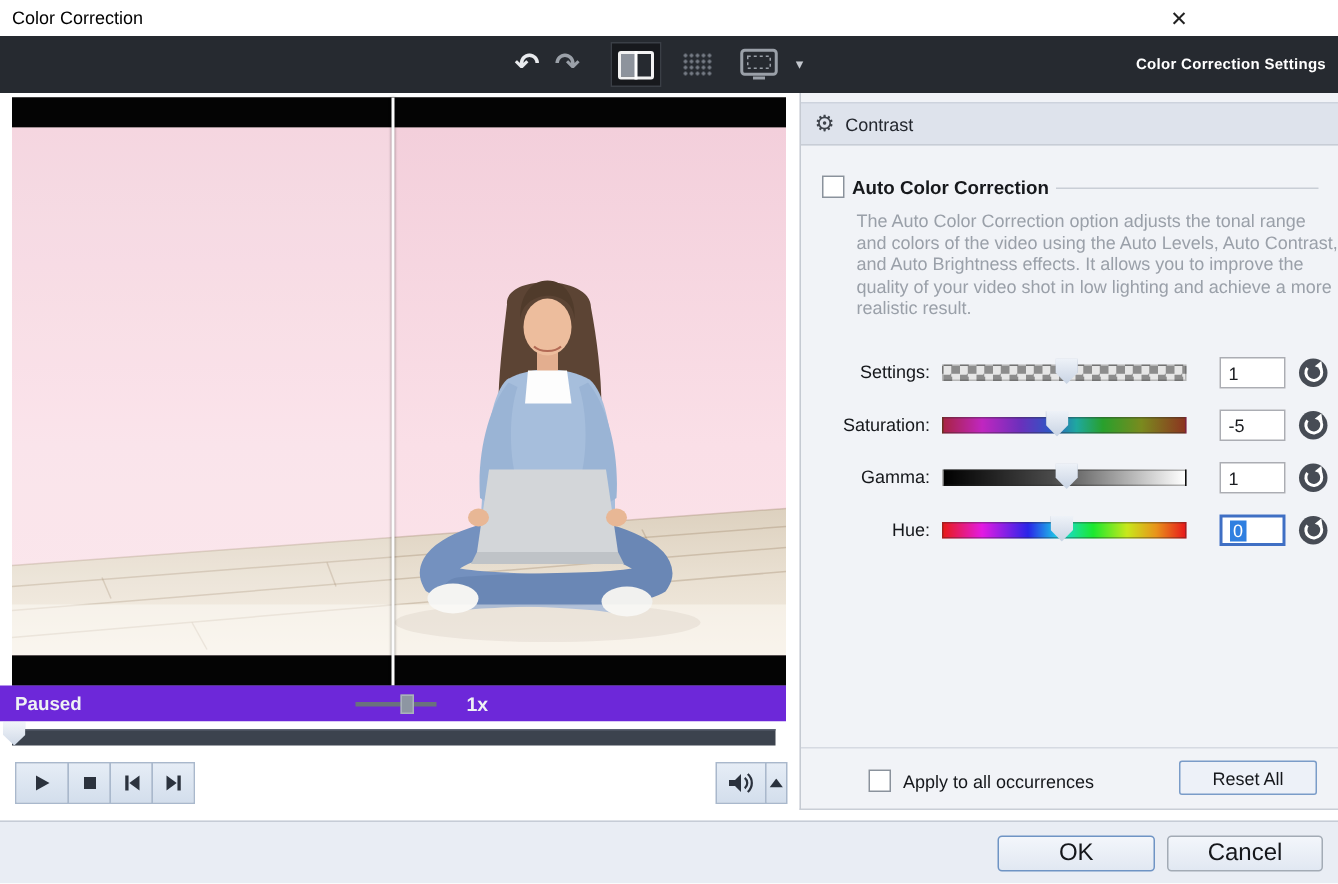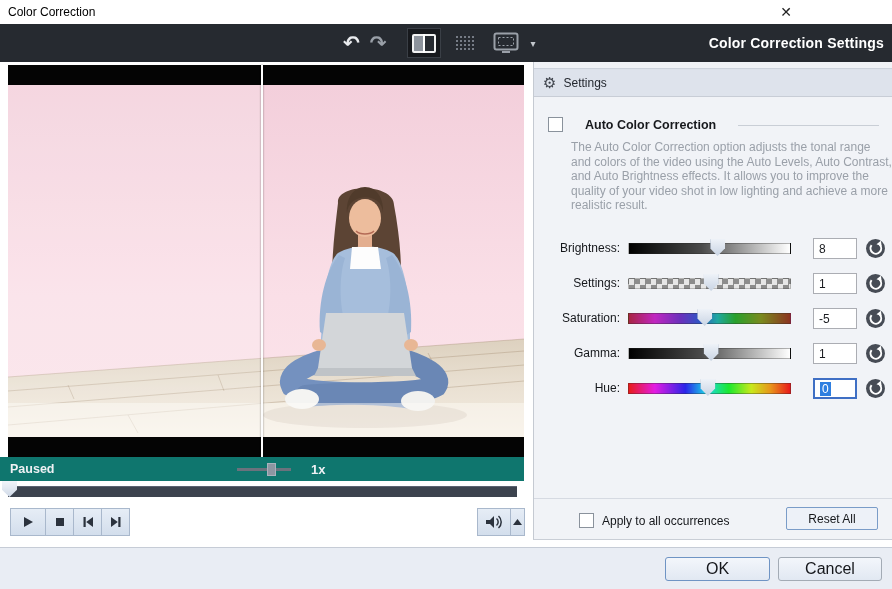--- a/index.html
+++ b/index.html
@@ -25,31 +25,31 @@
   .tb-split-btn { width:34px; height:30px; margin-left:10px; background:#17191d; border:1px solid #3a3f46;
     display:flex; align-items:center; justify-content:center; }
   .split-ic { width:24px; height:19px; border:2px solid #f2f2f2; border-radius:2px; position:relative; background:#262a30; }
   .split-ic::before { content:""; position:absolute; left:0; top:0; width:50%; height:100%; background:#8d939c; }
   .split-ic::after { content:""; position:absolute; left:calc(50% - 1px); top:-2px; width:2px; height:19px; background:#fff; }
   .grid-ic { width:20px; height:16px; margin-left:4px;
     background-image:radial-gradient(#767c86 1px, transparent 1.3px); background-size:4px 4px; }
   .mon-ic { margin-left:8px; display:block; }
   .tb-caret { color:#c3c7cd; font-size:10px; margin-left:2px; }
   .tb-title { position:absolute; right:8px; top:0; height:38px; display:flex; align-items:center;
-    color:#ffffff; font-weight:bold; font-size:14px; letter-spacing:.2px; }
+    color:#ffffff; font-weight:bold; font-size:10px; letter-spacing:.2px; }
   
   .preview { position:absolute; left:8px; top:65px; width:516px; height:392px; background:#000; }
   .bar-black { position:absolute; left:0; width:516px; height:20px; background:#040404; }
   .bar-top { top:0; } .bar-bottom { bottom:0; }
   .scene { position:absolute; left:0; top:20px; width:516px; height:352px; overflow:hidden; background:#f7d9e2; }
   .scene svg { display:block; }
   .half-wash { position:absolute; left:0; top:20px; width:253px; height:352px; background:rgba(255,252,253,0.16); pointer-events:none; }
   .split-line { position:absolute; left:253px; top:0; width:2px; height:392px; background:#fdfdfd; box-shadow:0 0 2px rgba(0,0,0,.5); }
   
-  .playbar { position:absolute; left:0; top:457px; width:524px; height:24px; background:#0f766e;
+  .playbar { position:absolute; left:0; top:457px; width:524px; height:24px; background:#6d28d9;
     display:flex; align-items:center; color:#eef1f4; font-weight:bold; }
   .playbar .status { margin-left:10px; font-size:12.5px; }
   .speed-track { position:absolute; left:237px; top:11px; width:54px; height:3px; background:#6a727d; }
   .speed-thumb { position:absolute; left:30px; top:-5px; width:9px; height:13px; background:#8d96a2; border:1px solid #aab2bc; }
   .speed-label { position:absolute; left:311px; top:5px; font-size:13px; }
   .timecode { position:absolute; right:6px; top:5px; font-size:12.5px; letter-spacing:.2px; }
   
   .seekwrap { position:absolute; left:0; top:481px; width:524px; height:20px; background:#fff; }
   .seek-track { position:absolute; left:8px; top:5px; width:509px; height:11px; background:#3c434e; border-top:1px solid #5a6270; }
   .seek-thumb { position:absolute; left:2px; top:0px; width:15px; height:16px;
@@ -64,21 +64,21 @@
   .btn-prev { left:73px; width:29px; } .btn-next { left:101px; width:29px; }
   .btn-vol  { left:477px; width:34px; } .btn-volcaret { left:510px; width:15px; }
   
   .panel { position:absolute; left:533px; top:62px; width:359px; height:478px;
     background:#f1f3f7; border-left:1px solid #c5cad2; border-bottom:1px solid #c9ced6; }
   .panel-header { position:absolute; left:0; top:6px; width:100%; height:29px; background:#dee3ec;
     border-top:1px solid #cdd3dd; border-bottom:1px solid #c8cdd6; display:flex; align-items:center; gap:7px; padding-left:9px; }
   .gear { font-size:15px; color:#3f444c; line-height:1; }
   .panel-header .ph-label { font-size:12px; color:#23272e; }
   .checkbox { width:15px; height:15px; background:#fff; border:1px solid #8a929c; }
-  .auto-row { position:absolute; left:14px; top:55px; width:331px; display:flex; align-items:center; gap:22px; }
+  .auto-row { position:absolute; left:14px; top:55px; width:331px; display:flex; align-items:center; gap:5px; }
   .auto-label { font-weight:bold; font-size:12.5px; color:#16181c; white-space:nowrap; }
   .auto-rule { flex:1; height:1px; background:#c9ced6; margin-top:1px; }
   .auto-desc { position:absolute; left:37px; top:78px; width:322px; font-size:12px; line-height:14.5px; color:#9aa0a9; }
   
   .sliders { position:absolute; left:0; top:170px; width:359px; }
   .srow { position:relative; height:35px; }
   .slabel { position:absolute; left:0; top:9px; width:86px; text-align:right; font-size:12px; color:#15171b; }
   .track { position:absolute; left:94px; top:11px; width:163px; height:11px; border:1px solid rgba(40,40,40,.35); }
   .track-bright, .track-gamma { background:linear-gradient(to right,#000,#4a4a4a 45%,#fff); }
   .track-temp { background:linear-gradient(to right,#3465cc,#7d7b8d 52%,#f0a31f); }
@@ -242,48 +242,32 @@
   <button class="tbtn btn-volcaret">
     <svg width="9" height="6" viewBox="0 0 9 6">
         <polygon points="4.5,0 9,6 0,6" fill="#2b323d"></polygon>
       </svg>
   </button>
 </div>
 
 <div class="panel">
   <div class="panel-header">
     <span class="gear">⚙</span>
-    <span class="ph-label">Settings</span>
+    <span class="ph-label">Contrast</span>
   </div>
 
   <div class="auto-row">
     <div class="checkbox"></div>
     <span class="auto-label">Auto Color Correction</span>
     <div class="auto-rule"></div>
   </div>
   <div class="auto-desc">The Auto Color Correction option adjusts the tonal range and colors of the video using the Auto Levels, Auto Contrast, and Auto Brightness effects. It allows you to improve the quality of your video shot in low lighting and achieve a more realistic result.</div>
 
   <div class="sliders">
 
-    <div class="srow">
-      <span class="slabel">Brightness:</span>
-      <div class="track track-bright">
-        <div class="thumb" style="left: 55%;"></div>
-      </div>
-      <div class="valuebox">
-          <span>8</span>
-        </div>
-      <button class="resetbtn">
-        <svg width="21" height="21" viewBox="0 0 21 21">
-            <circle cx="10.5" cy="10.5" r="9.5" fill="#474c55"></circle>
-            <path d="M14.6 6.6 A5.3 5.3 0 1 1 6.6 7.2" stroke="#fff" stroke-width="2" fill="none"></path>
-            <polygon points="15.9,2.7 16.7,8.2 11.5,6.2" fill="#fff"></polygon>
-          </svg>
-      </button>
-    </div>
 
 
     <div class="srow">
       <span class="slabel">Settings:</span>
       <div class="track track-contrast">
         <div class="thumb" style="left: 51%;"></div>
       </div>
       <div class="valuebox">
           <span>1</span>
         </div>

